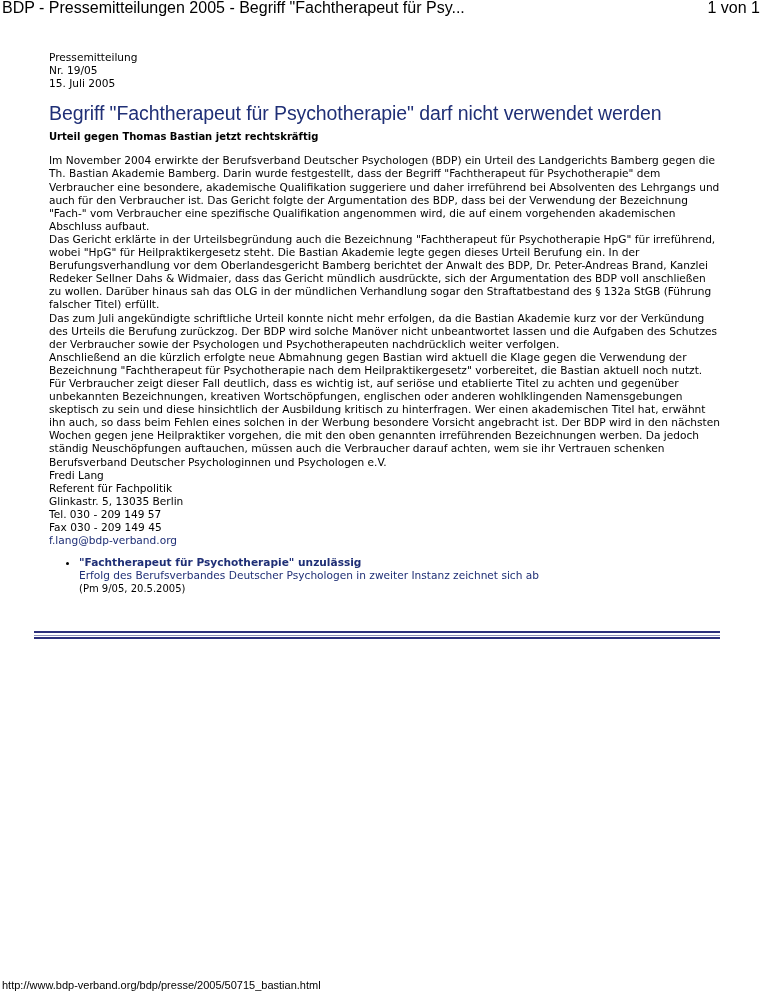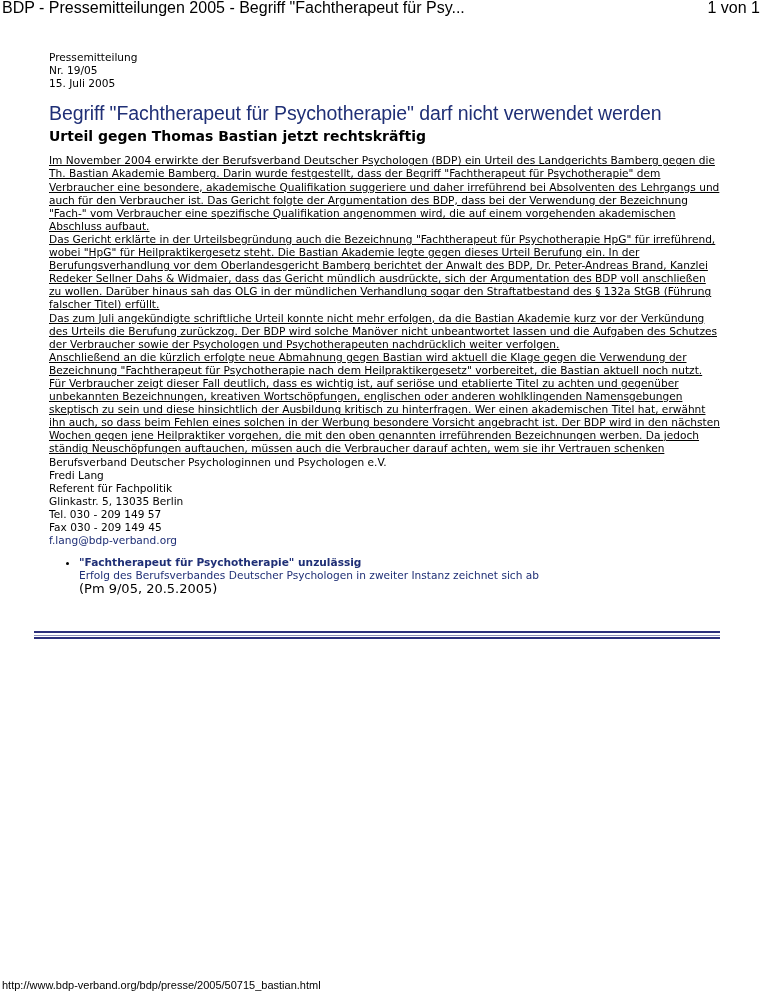--- a/index.html
+++ b/index.html
@@ -3,30 +3,30 @@
 <meta charset="utf-8">
 <style>
   html, body { margin: 0; padding: 0; background: #ffffff; }
   body { width: 768px; height: 994px; position: relative; overflow: hidden; font-family: "DejaVu Sans", sans-serif; color: #000; }
   .print-header { position: absolute; top: 0; left: 0; right: 0; height: 16px; font-family: "Liberation Sans", sans-serif; font-size: 16px; line-height: 16px; }
   .print-header .ttl { position: absolute; left: 2px; top: 0; }
   .print-header .pg { position: absolute; right: 8px; top: 0; }
   .content { position: absolute; left: 49px; top: 51px; width: 672px; font-size: 10.6px; line-height: 13.1px; }
   .meta div { white-space: nowrap; }
   h1 { font-family: "Liberation Sans", sans-serif; font-weight: normal; color: #1f2f76; font-size: 19.5px; line-height: 22px; margin: 12px 0 6px 0; white-space: nowrap; letter-spacing: -0.1px; }
-  .subtitle { font-weight: bold; font-size: 14px; margin: 0 0 11px 0; }
-  p { margin: 0; text-decoration: underline; }
+  .subtitle { font-weight: bold; font-size: 10px; margin: 0 0 11px 0; }
+  p { margin: 0; }
   .p-gap { }
   .contact div { white-space: nowrap; }
   a.email { color: #1f2f76; text-decoration: none; }
   ul.related { margin: 9px 0 0 0; padding-left: 30px; list-style: disc; }
   ul.related li { margin: 0; }
   .rel-title { color: #1f2f76; font-weight: bold; text-decoration: none; }
   .rel-desc { color: #1f2f76; }
-  .rel-note { font-size: 13px; line-height: 13px; }
+  .rel-note { font-size: 10px; line-height: 13px; }
   .rule { position: absolute; left: 34px; width: 686px; top: 631px; }
   .rule .l1 { height: 2px; background: #2b2f7a; }
   .rule .gap { height: 2px; background: #fff; }
   .rule .l2 { height: 1px; background: #8c8fb8; }
   .rule .l3 { height: 2px; background: #2b2f7a; margin-top: 1px; }
   .print-footer { position: absolute; left: 2px; bottom: 2px; font-family: "Liberation Sans", sans-serif; font-size: 11px; line-height: 14px; }
 </style>
 </head>
 <body>
 

